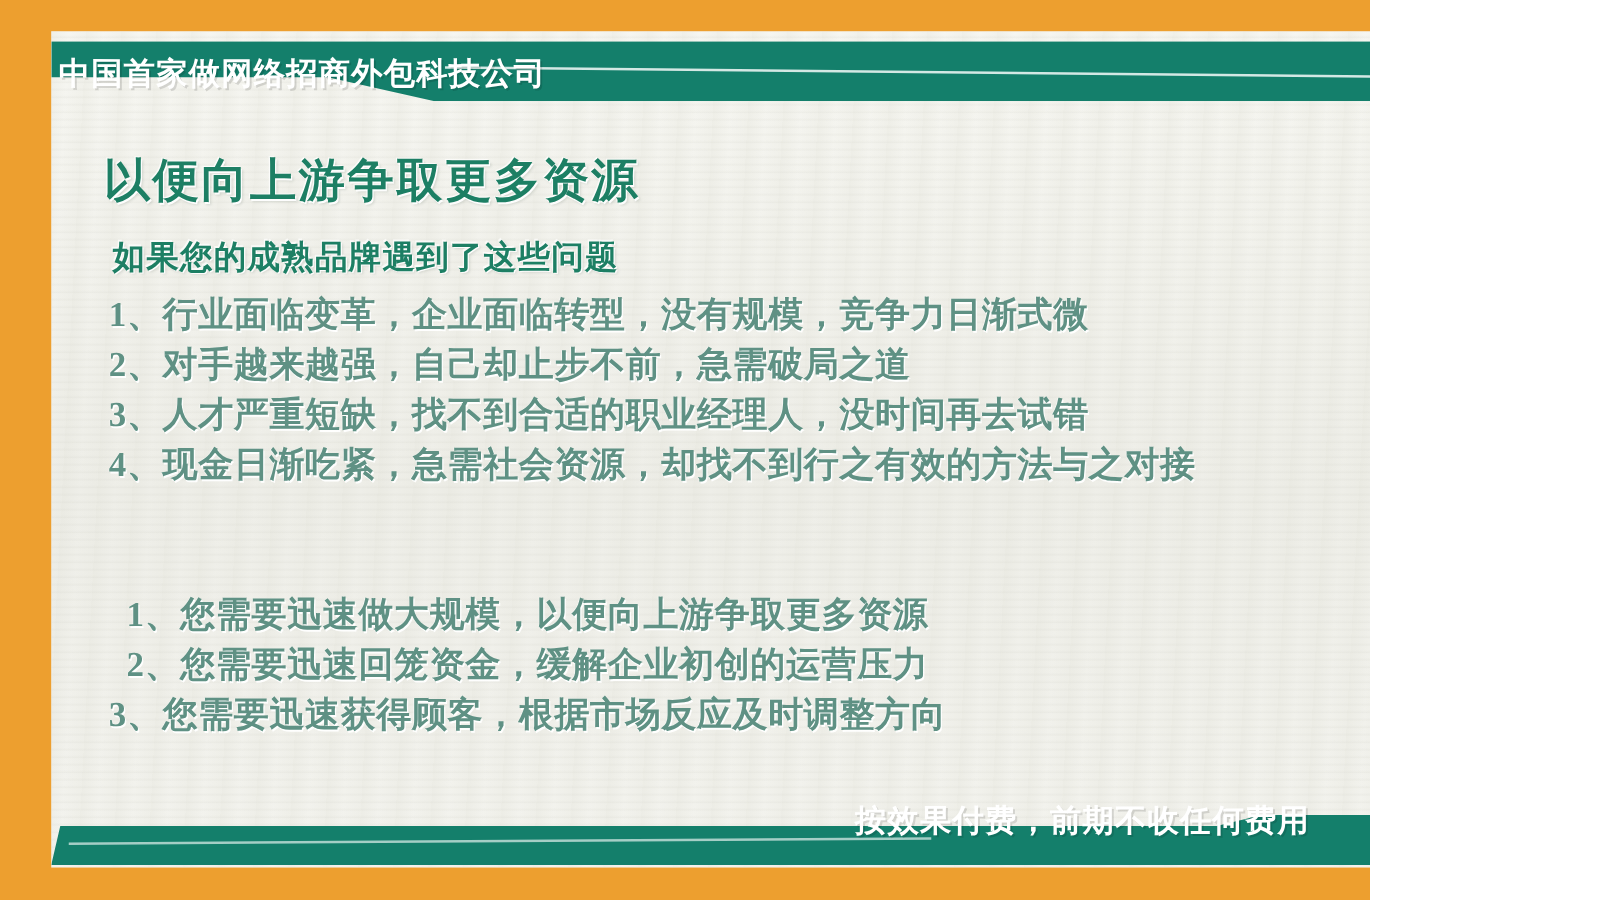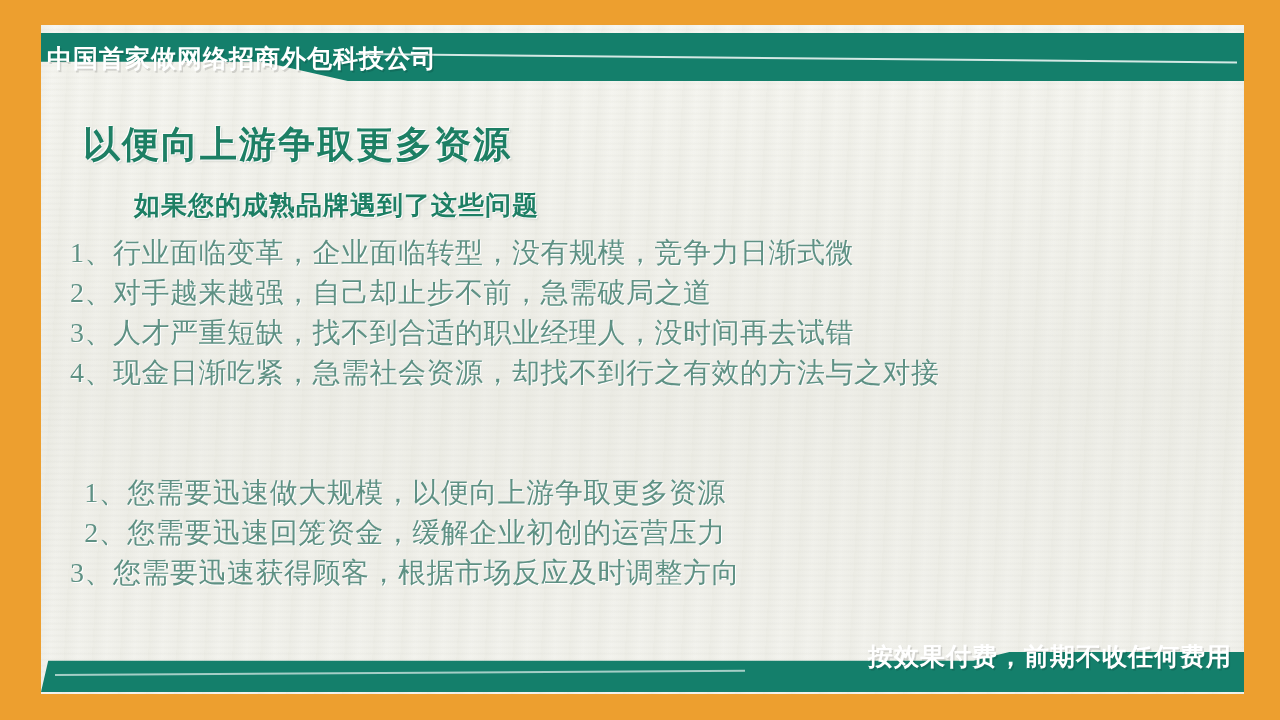--- a/index.html
+++ b/index.html
@@ -2,21 +2,21 @@
 <html><head>
 <meta charset="utf-8">
 <style>
   html, body {
     margin: 0;
     padding: 0;
     background: #ffffff;
   }
   #slide {
     position: relative;
-    width: 1280px;
+    width: 1096px;
     height: 720px;
     overflow: hidden;
     background: #ed9f2f;
     font-family: "Liberation Sans", "DejaVu Sans", sans-serif;
   }
 
   
   .paper {
     position: absolute;
     left: 41px;
@@ -89,30 +89,30 @@
     left: 90px;
     font-size: 26px;
     font-weight: bold;
     letter-spacing: 1px;
     color: #1d7f64;
     text-shadow:
       1px 1px 0 rgba(255,255,255,0.95),
       -1px -1px 0 rgba(255,255,255,0.7),
       2px 2px 2px rgba(120,130,120,0.20);
     white-space: nowrap;
-    margin-left: 44px;
   }
   #sub-title-1 { top: 188px; }
   #sub-title-2 { top: 421px; }
 
   
   .list {
     position: absolute;
-    left: 70px;
+    left: 87px;
     font-family: "Liberation Serif", "DejaVu Serif", serif;
+    font-weight: bold;
   }
   #list-1 { top: 233px; }
   #list-2 { top: 473px; text-align: center; }
   .list-item {
     font-size: 28px;
     line-height: 40px;
     color: #5f9184;
     letter-spacing: 0.5px;
     white-space: nowrap;
     text-shadow:

